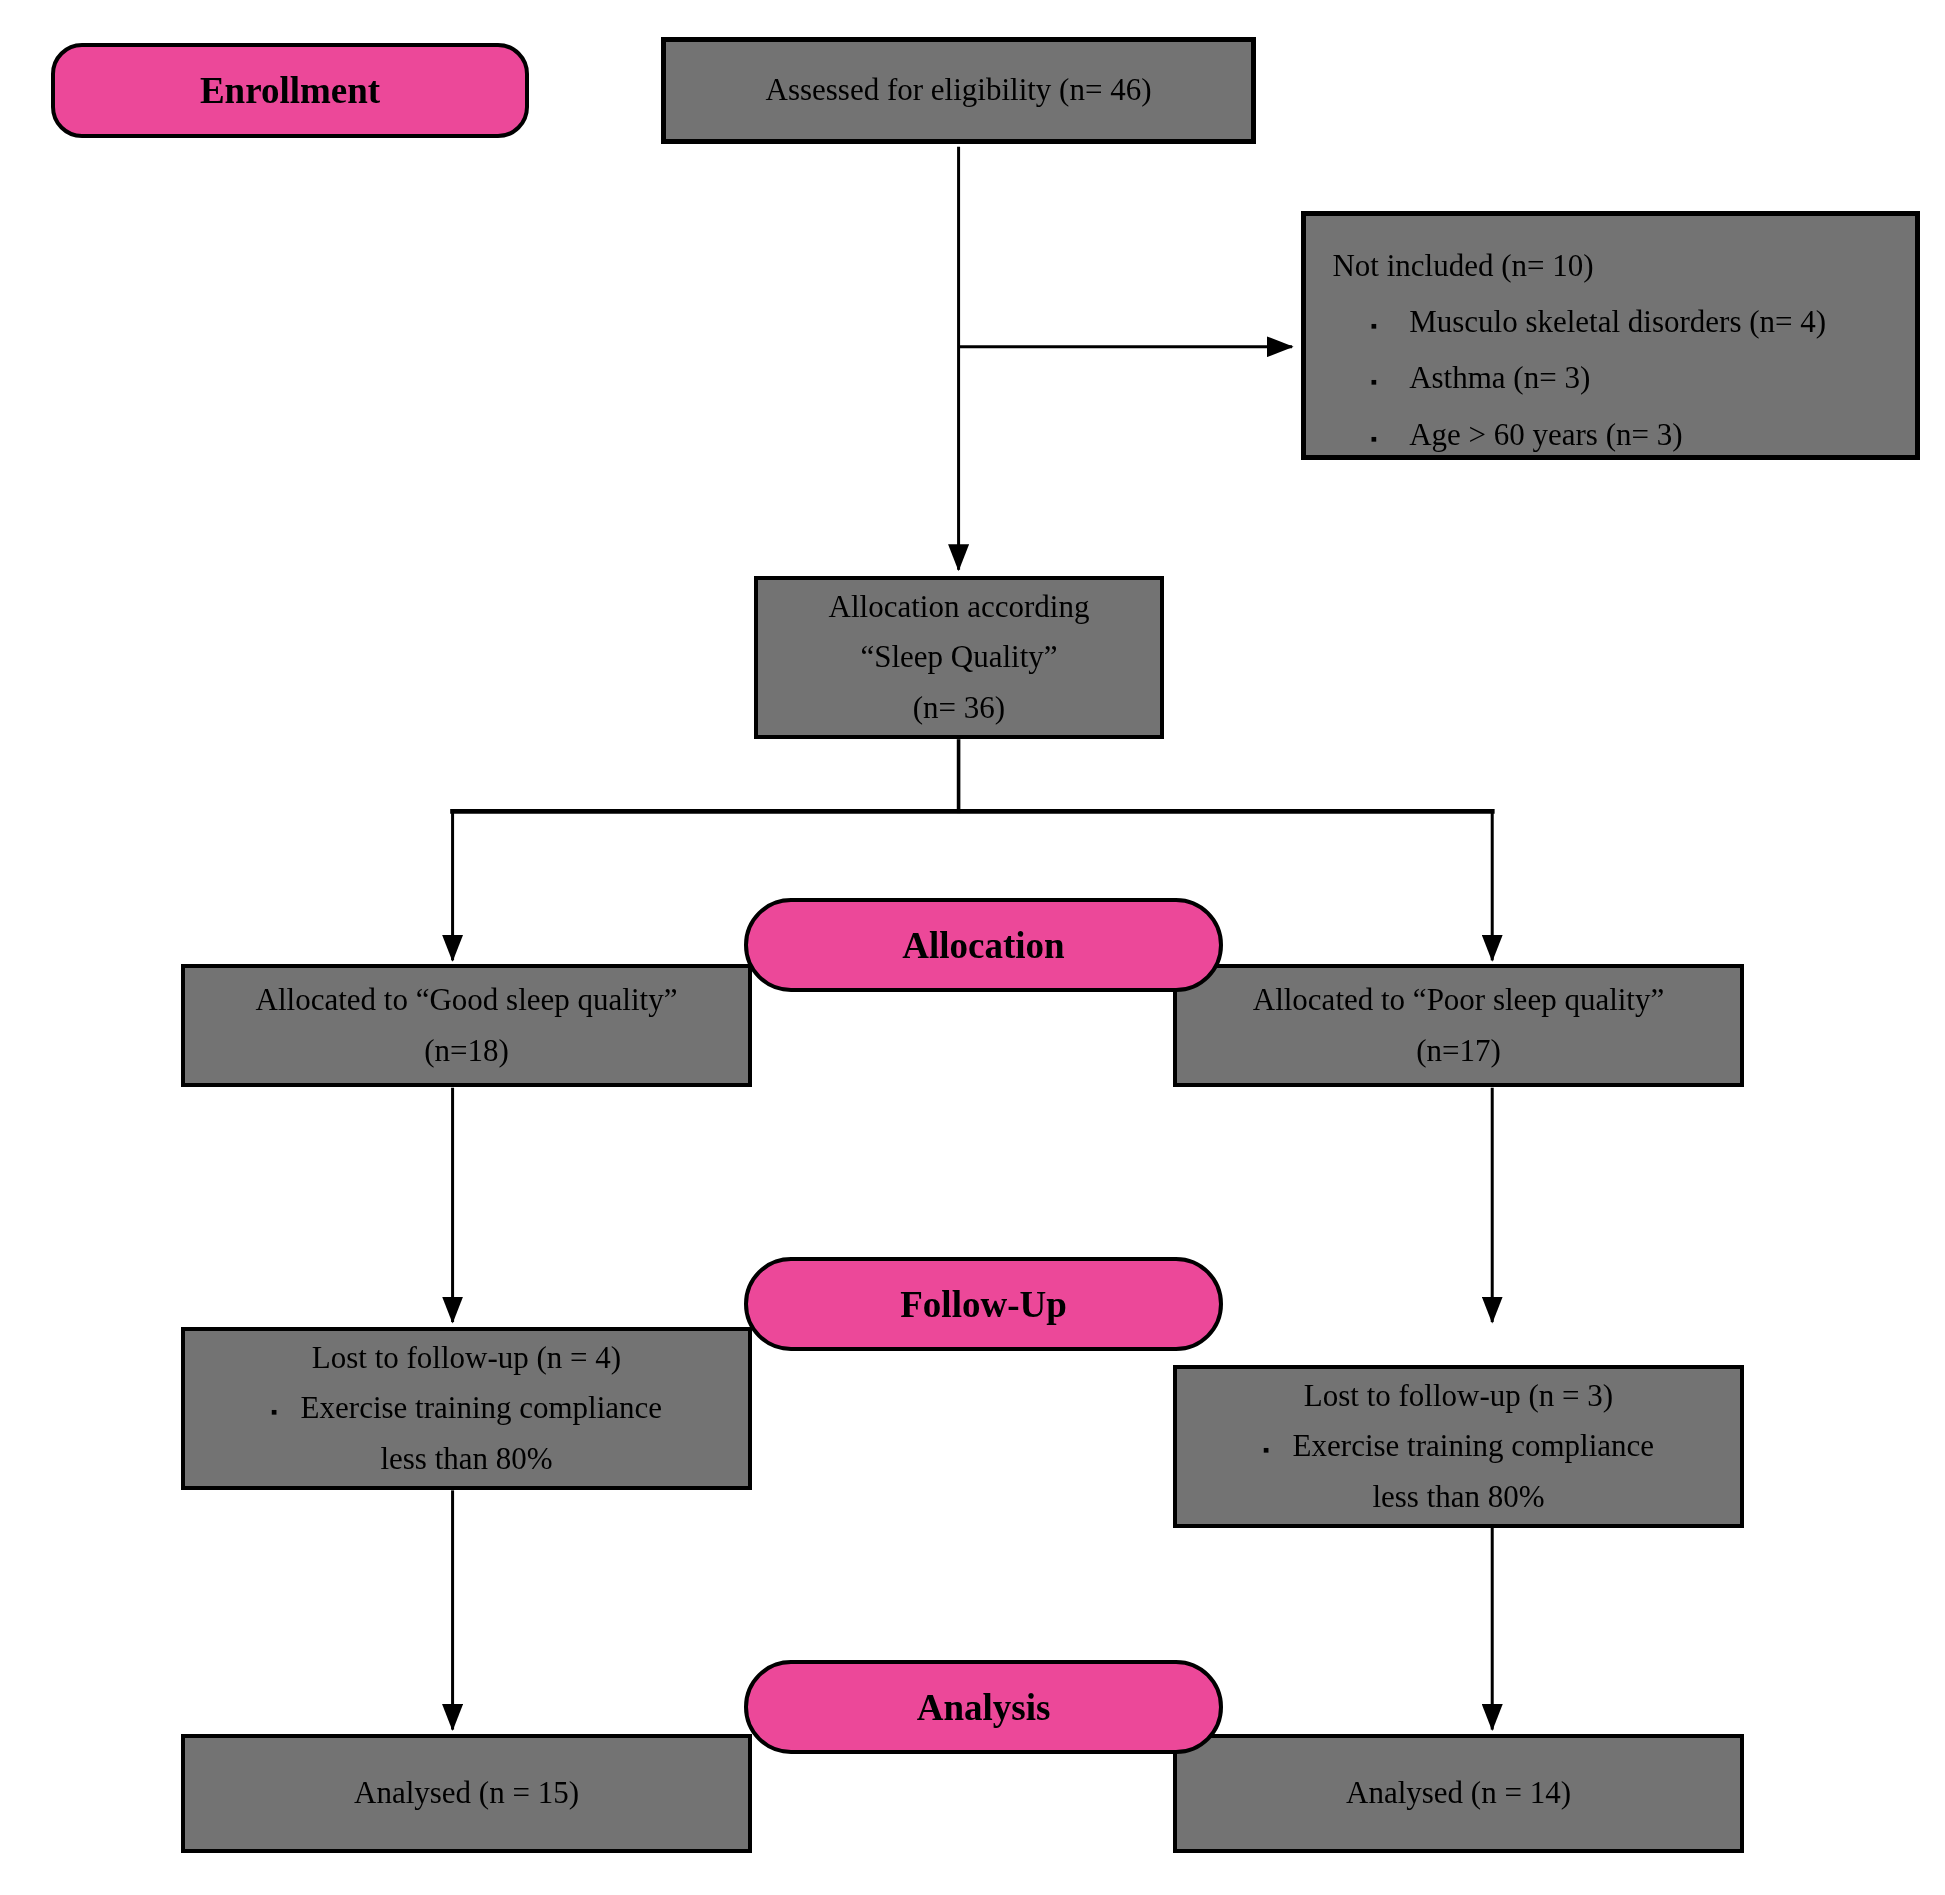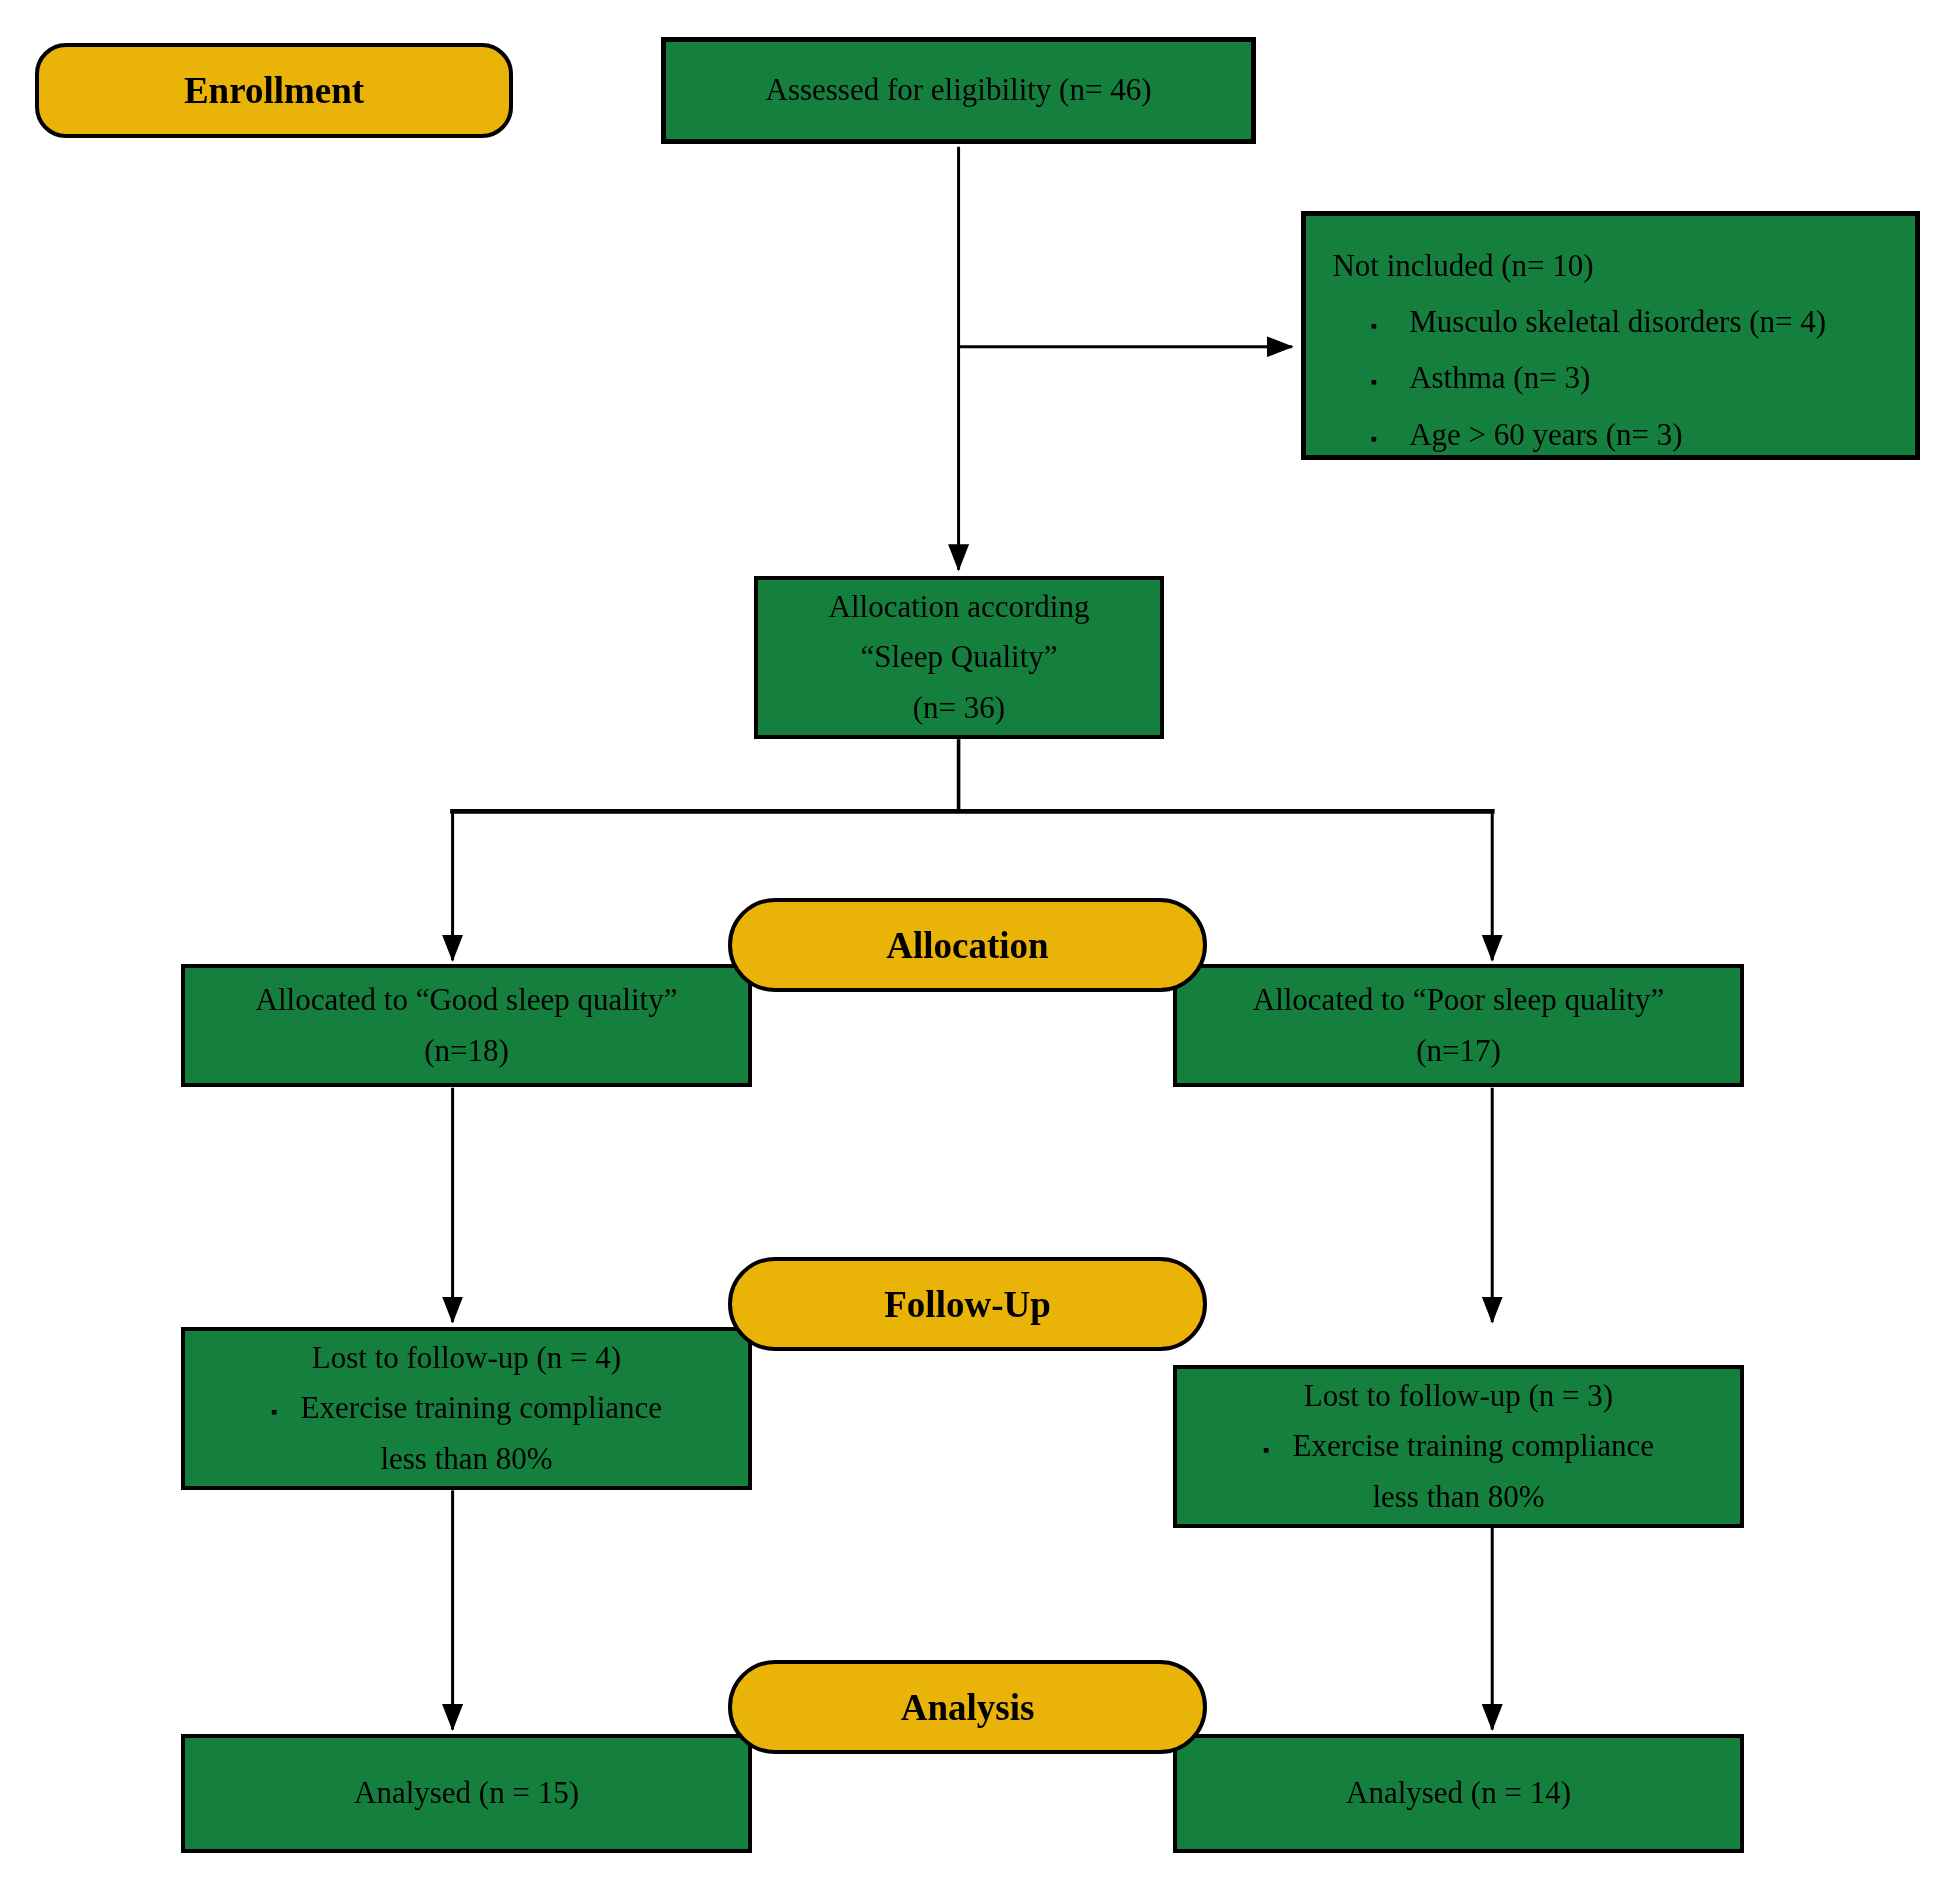--- a/index.html
+++ b/index.html
@@ -8,36 +8,37 @@
     width:1946px; height:1896px;
     background:#ffffff;
     font-family:"Liberation Serif", serif;
     color:#000;
   }
   svg.connectors { position:absolute; left:0; top:0; z-index:1; }
   .box {
     position:absolute;
     box-sizing:border-box;
     border:4.8px solid #000;
-    background:#15803d;
+    background:#737373;
     display:flex; flex-direction:column;
     align-items:center; justify-content:center;
     text-align:center;
     font-size:31px; line-height:1.62;
     z-index:2;
   }
   .pill {
     position:absolute;
     box-sizing:border-box;
     border:4.2px solid #000;
-    background:#eab308;
+    background:#ec4899;
     border-radius:48px;
     display:flex; align-items:center; justify-content:center;
     font-weight:bold; font-size:37px;
     z-index:5;
+    margin-left:16px;
   }
   .enrollment-pill { border-radius:31px; }
   .not-included {
     align-items:flex-start; justify-content:flex-start;
     text-align:left;
     padding:25px 12px 12px 26.4px;
     border-width:5.4px;
   }
   .ni-item { display:flex; align-items:baseline; margin-left:38px; margin-top:6px; }
   .ni-bullet { font-size:19px; margin-right:32px; }

